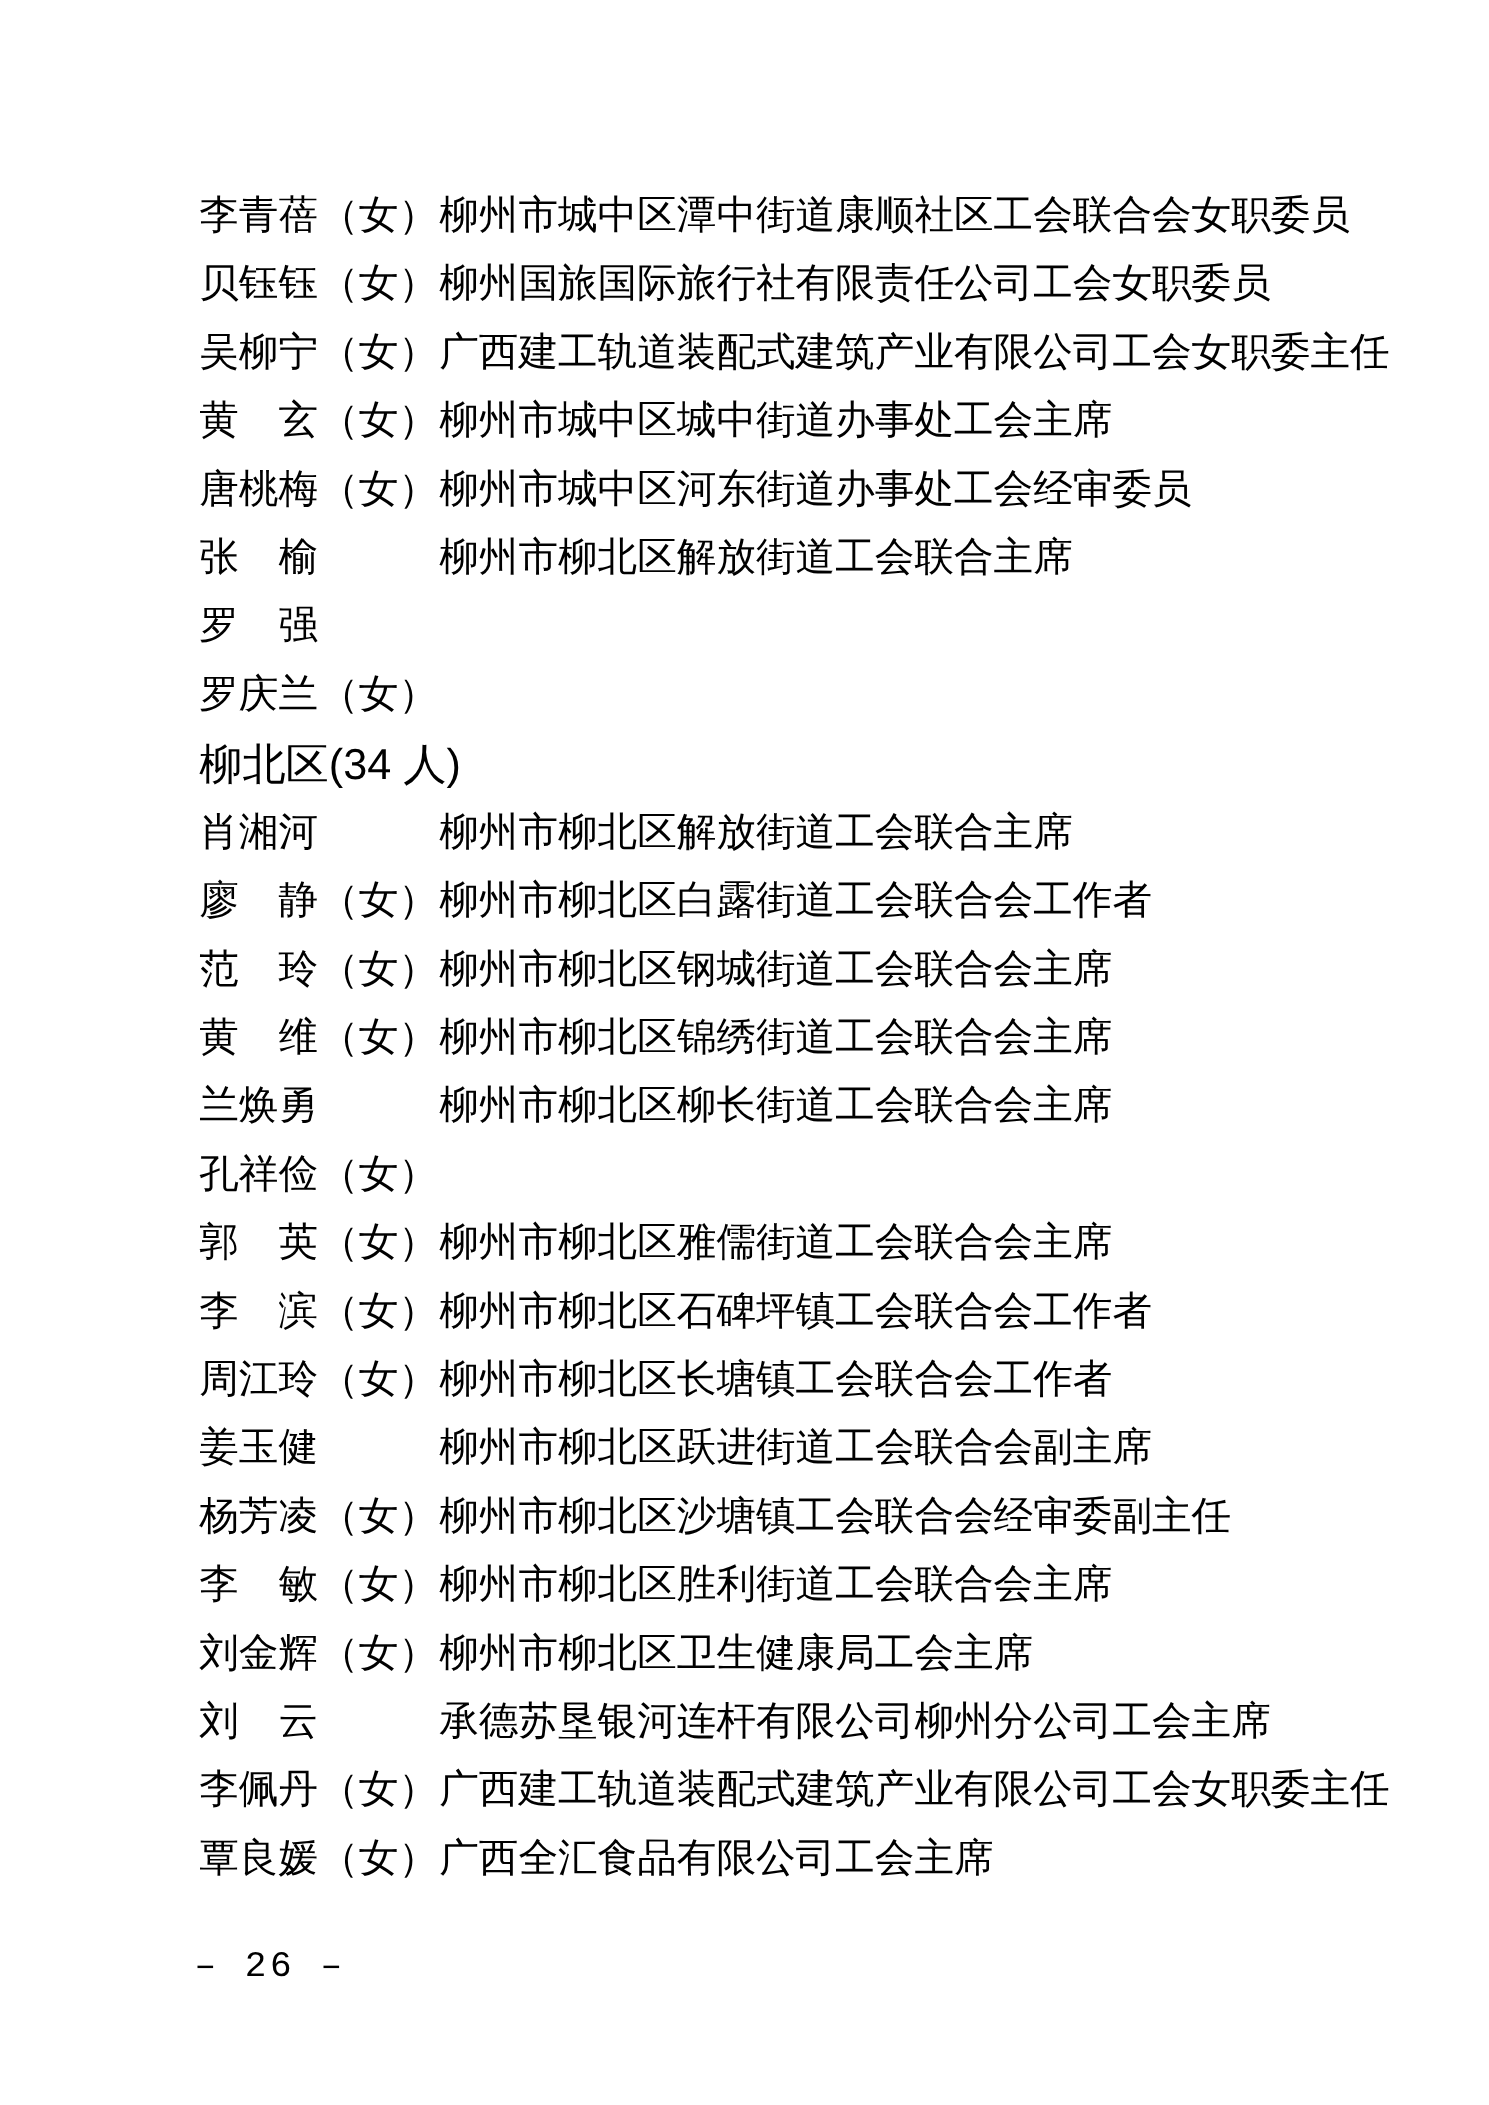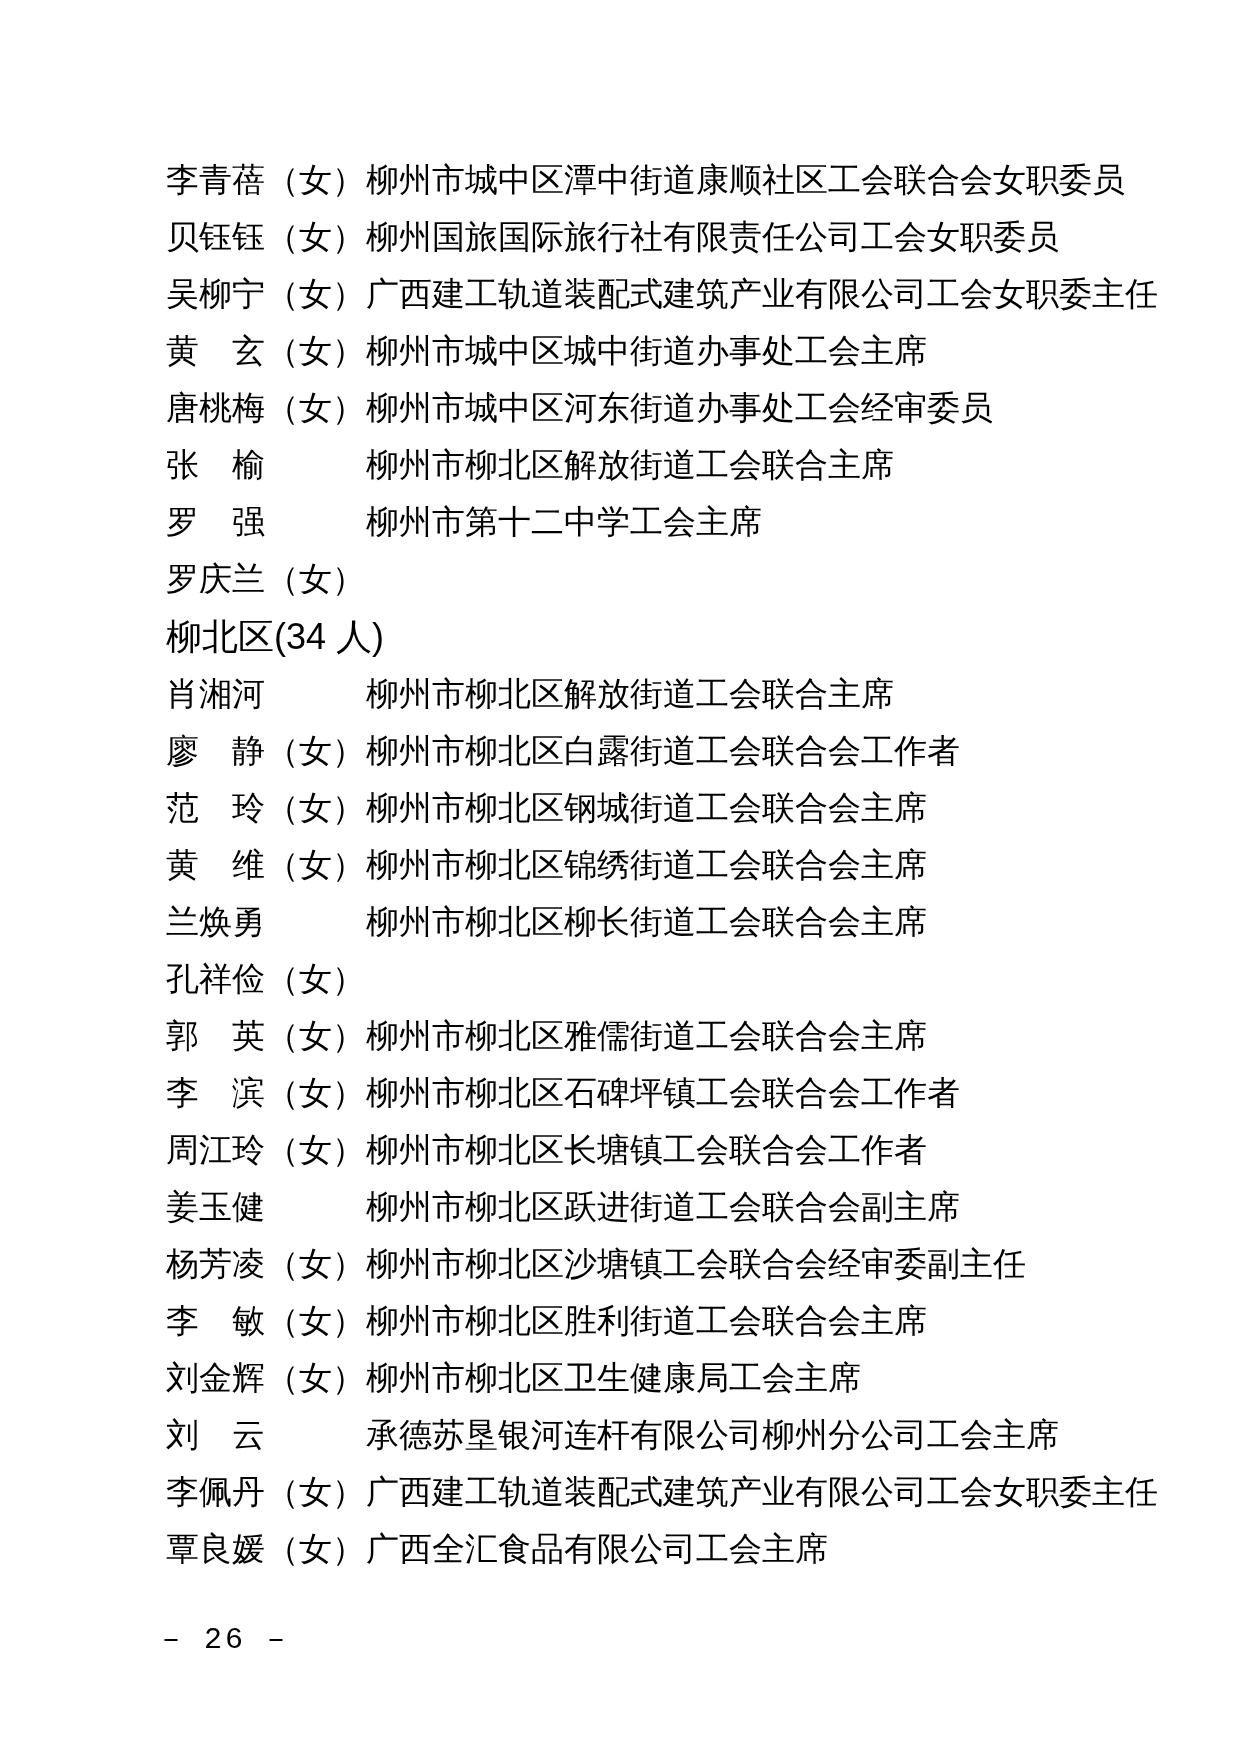--- a/index.html
+++ b/index.html
@@ -90,21 +90,20 @@
         <span class="position">柳州市城中区河东街道办事处工会经审委员</span>
       </div>
       <div class="entry">
         <span class="name">张　榆</span>
         <span class="gender"></span>
         <span class="position">柳州市柳北区解放街道工会联合主席</span>
       </div>
       <div class="entry">
         <span class="name">罗　强</span>
         <span class="gender"></span>
-        <span class="position">柳州市第十二中学工会主席</span>
       </div>
       <div class="entry">
         <span class="name">罗庆兰</span>
         <span class="gender">（女）</span>
       </div>
       <div class="section-header"><span>柳北区</span><span>(34 人)</span></div>
       <div class="entry">
         <span class="name">肖湘河</span>
         <span class="gender"></span>
         <span class="position">柳州市柳北区解放街道工会联合主席</span>

